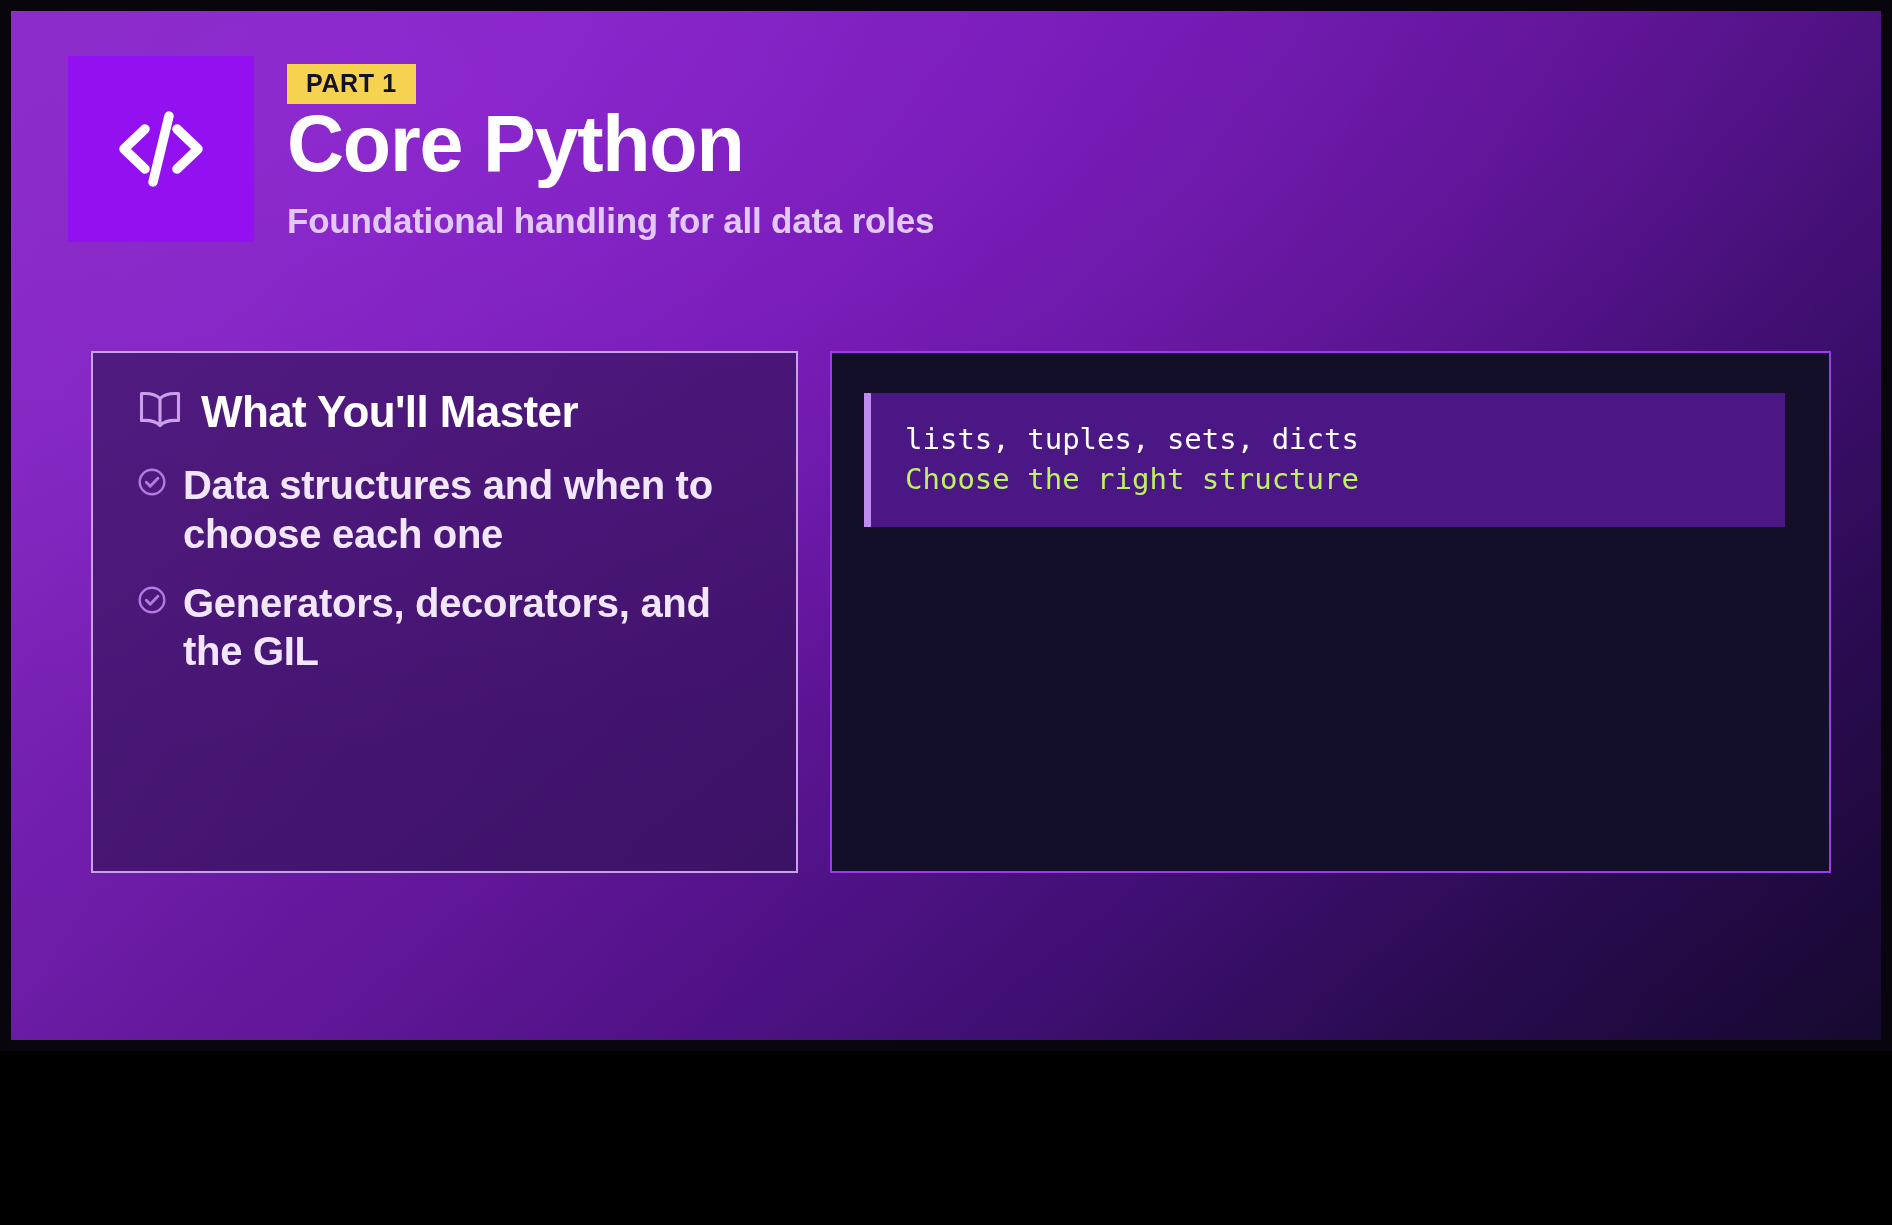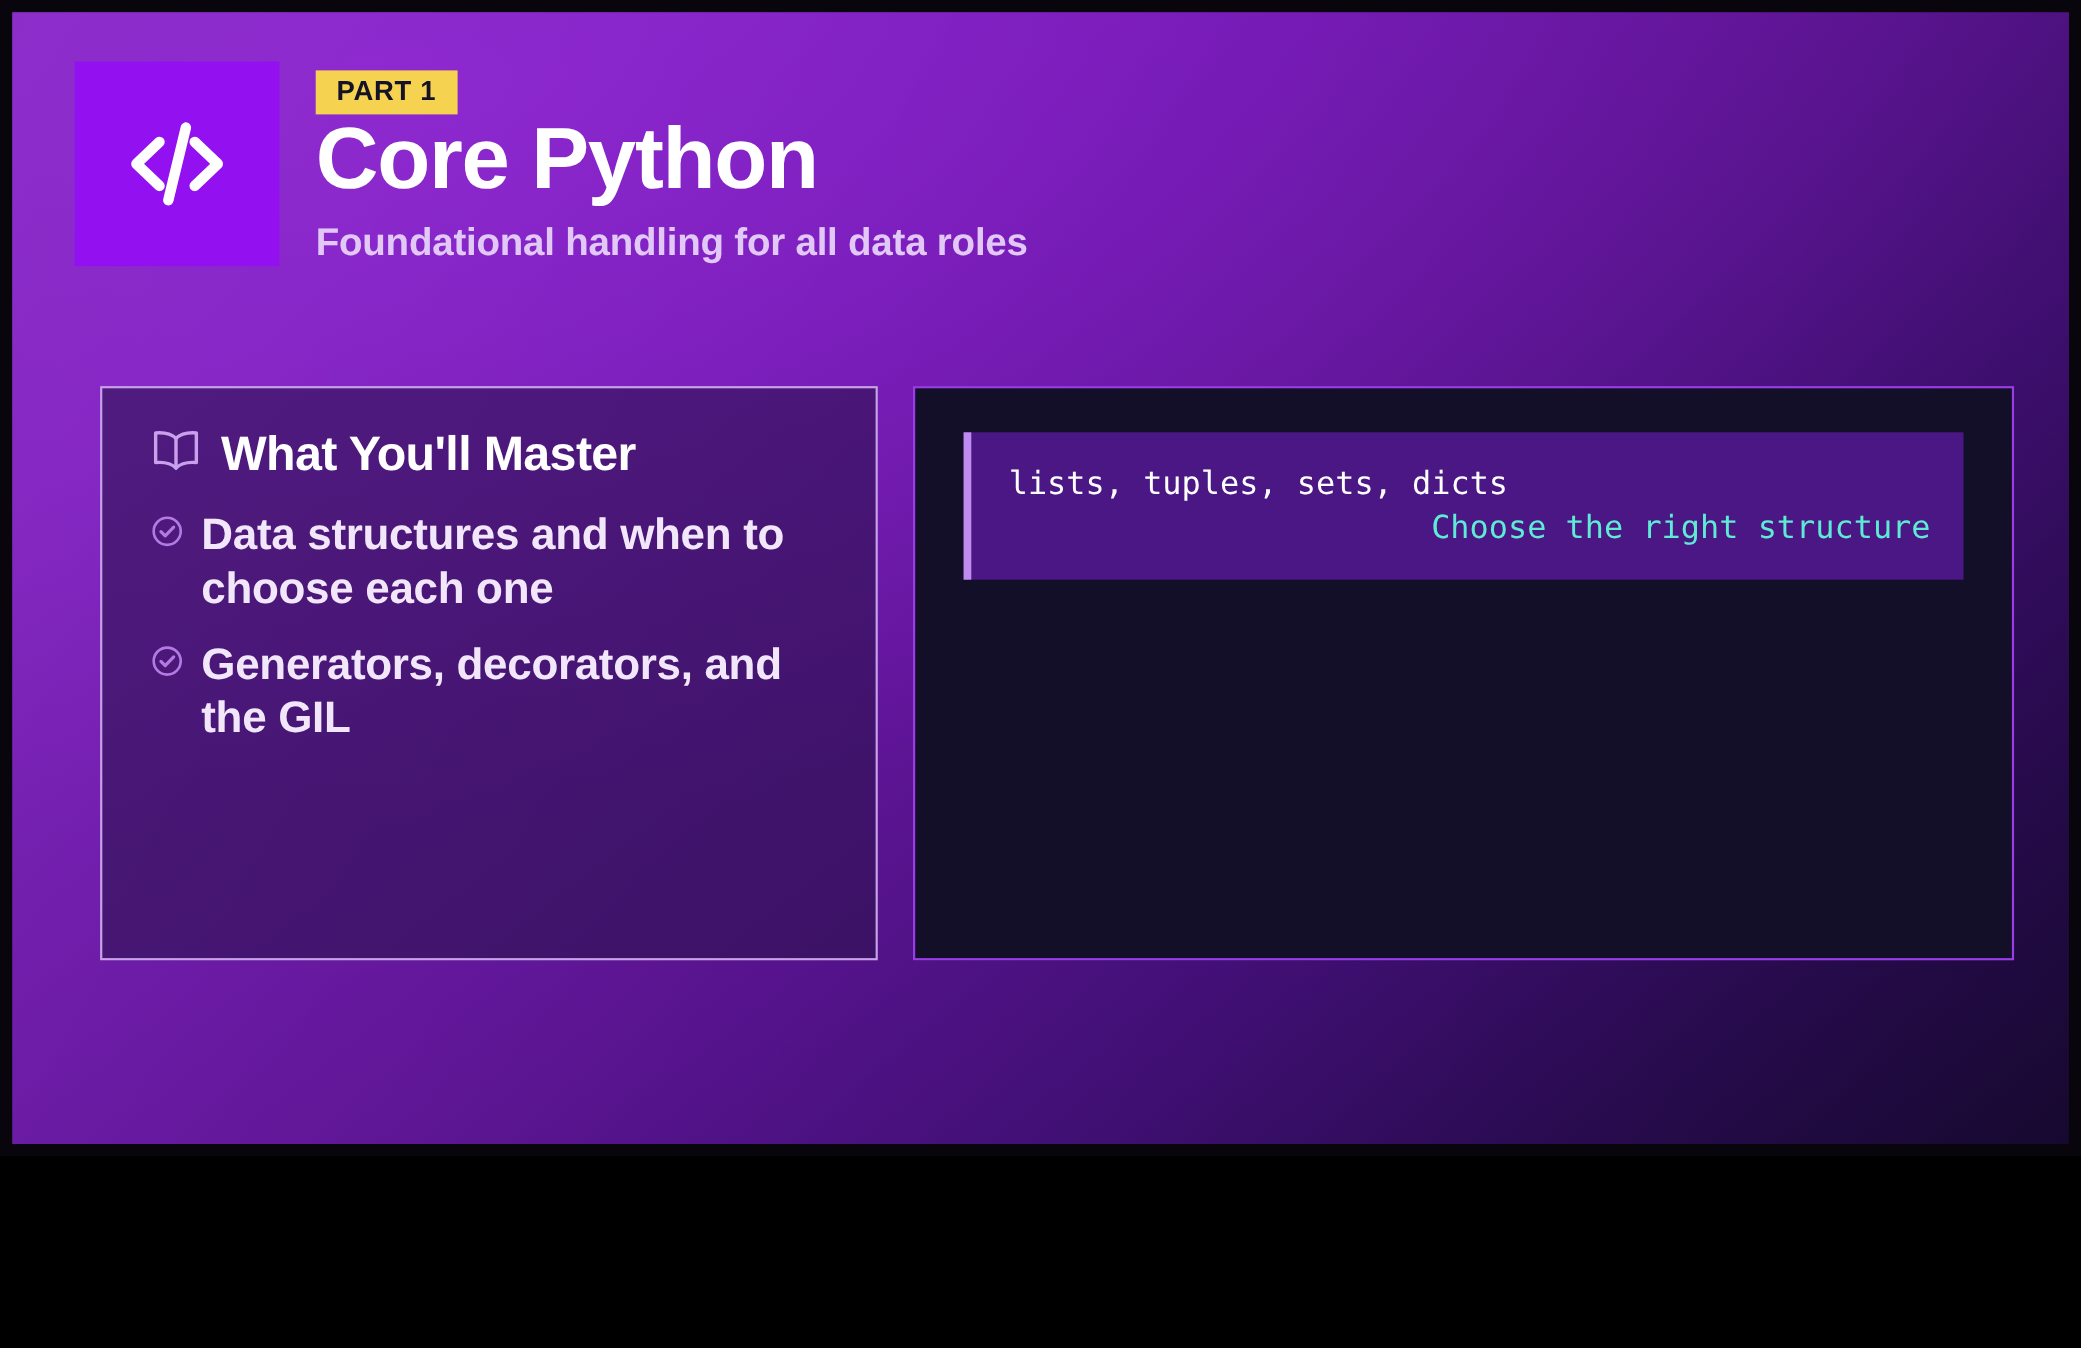--- a/index.html
+++ b/index.html
@@ -147,39 +147,39 @@
     letter-spacing: -0.3px;
     max-width: 580px;
   }
 
   
   #right-panel {
     box-sizing: border-box;
     flex: 1 1 auto;
     border: 2px solid #9a3ce8;
     background: #140f28;
-    padding: 40px 44px 40px 44px;
+    padding: 40px 44px 40px 32px;
     display: flex;
     flex-direction: column;
     justify-content: space-between;
   }
   .code-block {
     position: relative;
     background: #4a1785;
     padding: 26px 30px 28px 34px;
     border-left: 7px solid #c08bf0;
   }
   .code-line {
     font-family: "DejaVu Sans Mono", "Liberation Mono", monospace;
     font-size: 29px;
     line-height: 1.38;
     white-space: pre;
   }
   .code-line.primary { color: #ffffff; }
-  .code-line.secondary { color: #5eead4; text-align: right; }
+  .code-line.secondary { color: #bef264; }
 </style>
 </head>
 <body>
 
 <div id="slide">
 
   <div id="header">
 
     <div id="logo-tile">
       <span>

